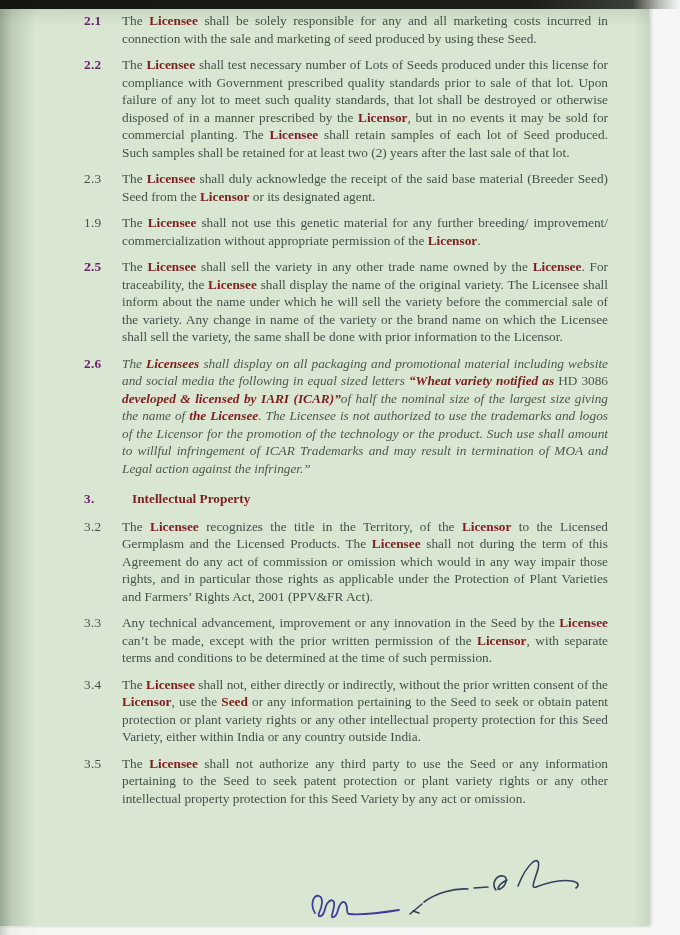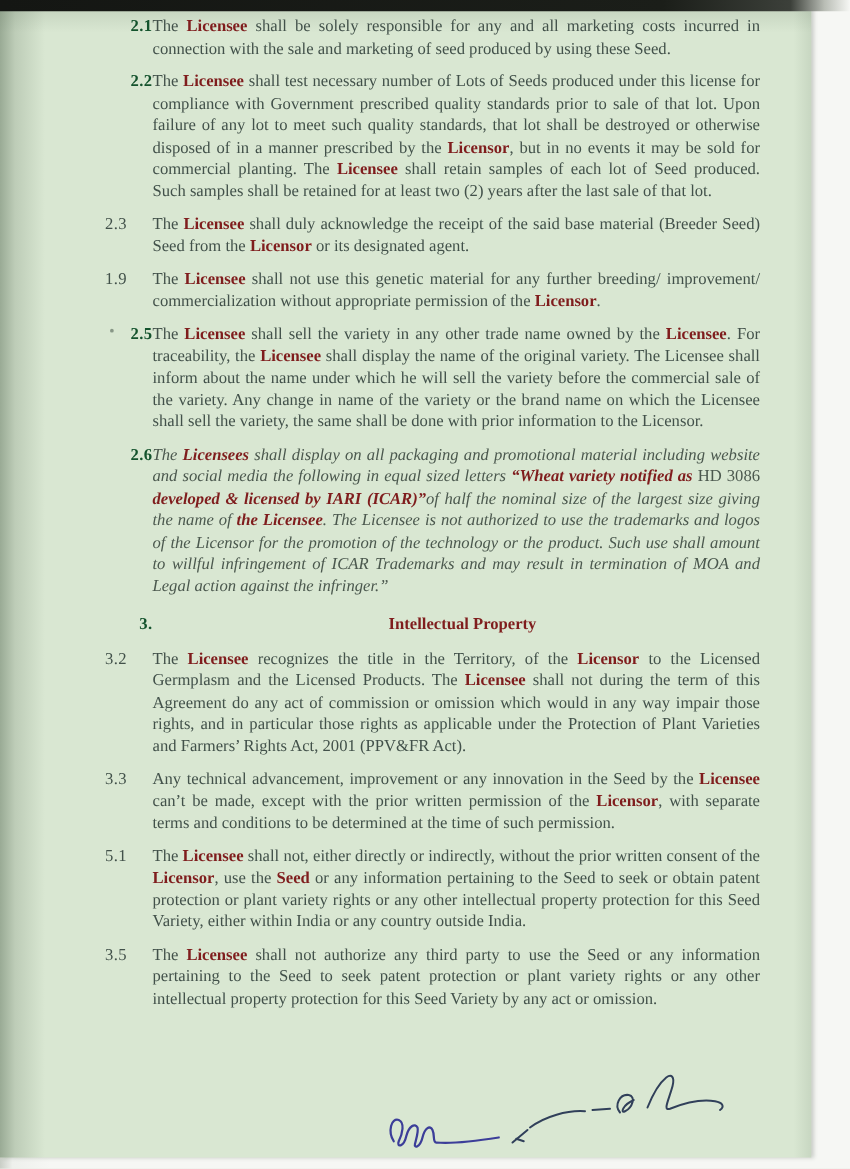--- a/index.html
+++ b/index.html
@@ -29,24 +29,24 @@
     position:absolute; left:0; top:0; height:9px; width:680px;
     background:linear-gradient(90deg,#141613 0%, #1b1e19 78%, #3c403a 93%, #b9bdb5 97%, rgba(185,189,181,0) 100%);
   }
   .doc-body {
     position:absolute; left:84px; top:12px; width:524px;
     font-size:13.3px; line-height:17.5px; color:#42514a;
   }
   .clause { display:flex; margin-bottom:9px; }
   .clause.heading { margin-top:13px; margin-bottom:10px; }
   .cnum { flex:none; width:38px; letter-spacing:0.3px; }
-  .cnum.b { font-weight:bold; color:#14532d;text-align:right; }
+  .cnum.b { font-weight:bold; color:#701a75; }
   .ctext { flex:1; text-align:justify; }
   .ctext.it { font-style:italic; color:#4b584e; }
-  .ctext.hd { font-weight:bold; color:#394840; padding-left:10px; text-align:center; }
+  .ctext.hd { font-weight:bold; color:#394840; padding-left:10px; text-align:left; }
   .ctext .b { font-weight:bold; color:#7f1d1d; }
   .ctext .up { font-style:normal; }
   .page-footer {
     position:absolute; left:549px; top:911px;
     font-size:13.5px; color:#3e4c44; letter-spacing:0.3px;margin-top:28px;
   }
   .sig { position:absolute; }
   .sig svg { display:block; }
   .sig-left  { left:306px; top:888px; }
   .sig-right { left:406px; top:858px; }
@@ -92,21 +92,21 @@
     </div>
     <div class="clause">
       <span class="cnum">3.2</span>
       <div class="ctext"><span>The </span><span class="b">Licensee</span><span> recognizes the title in the Territory, of the </span><span class="b">Licensor</span><span> to the Licensed Germplasm and the Licensed Products.  The </span><span class="b">Licensee</span><span> shall not during the term of this Agreement do any act  of commission or omission which would in any way impair those rights, and in particular those rights as applicable under the Protection of Plant Varieties and Farmers’ Rights Act, 2001 (PPV&amp;FR Act).</span></div>
     </div>
     <div class="clause">
       <span class="cnum">3.3</span>
       <div class="ctext"><span>Any technical advancement, improvement or any innovation in the Seed by the </span><span class="b">Licensee</span><span> can’t be made, except with the prior written permission of the </span><span class="b">Licensor</span><span>, with separate terms and conditions to be determined at the time of such permission.</span></div>
     </div>
     <div class="clause">
-      <span class="cnum">5.1</span>
+      <span class="cnum">3.4</span>
       <div class="ctext"><span>The </span><span class="b">Licensee</span><span> shall not, either directly or indirectly, without the prior written consent of the </span><span class="b">Licensor</span><span>, use the </span><span class="b">Seed</span><span> or any information pertaining to the Seed to seek or obtain patent protection or plant variety rights or any other intellectual property protection for this Seed Variety, either within India or any country outside India.</span></div>
     </div>
     <div class="clause">
       <span class="cnum">3.5</span>
       <div class="ctext"><span>The </span><span class="b">Licensee</span><span> shall not authorize any third party to use the Seed or any information pertaining to the Seed to seek patent protection or plant variety rights or any other intellectual property protection for this Seed Variety by any act or omission.</span></div>
     </div>
   </div>
 
 <div class="sig sig-left">
   <svg width="96" height="34" viewBox="0 0 96 34">

